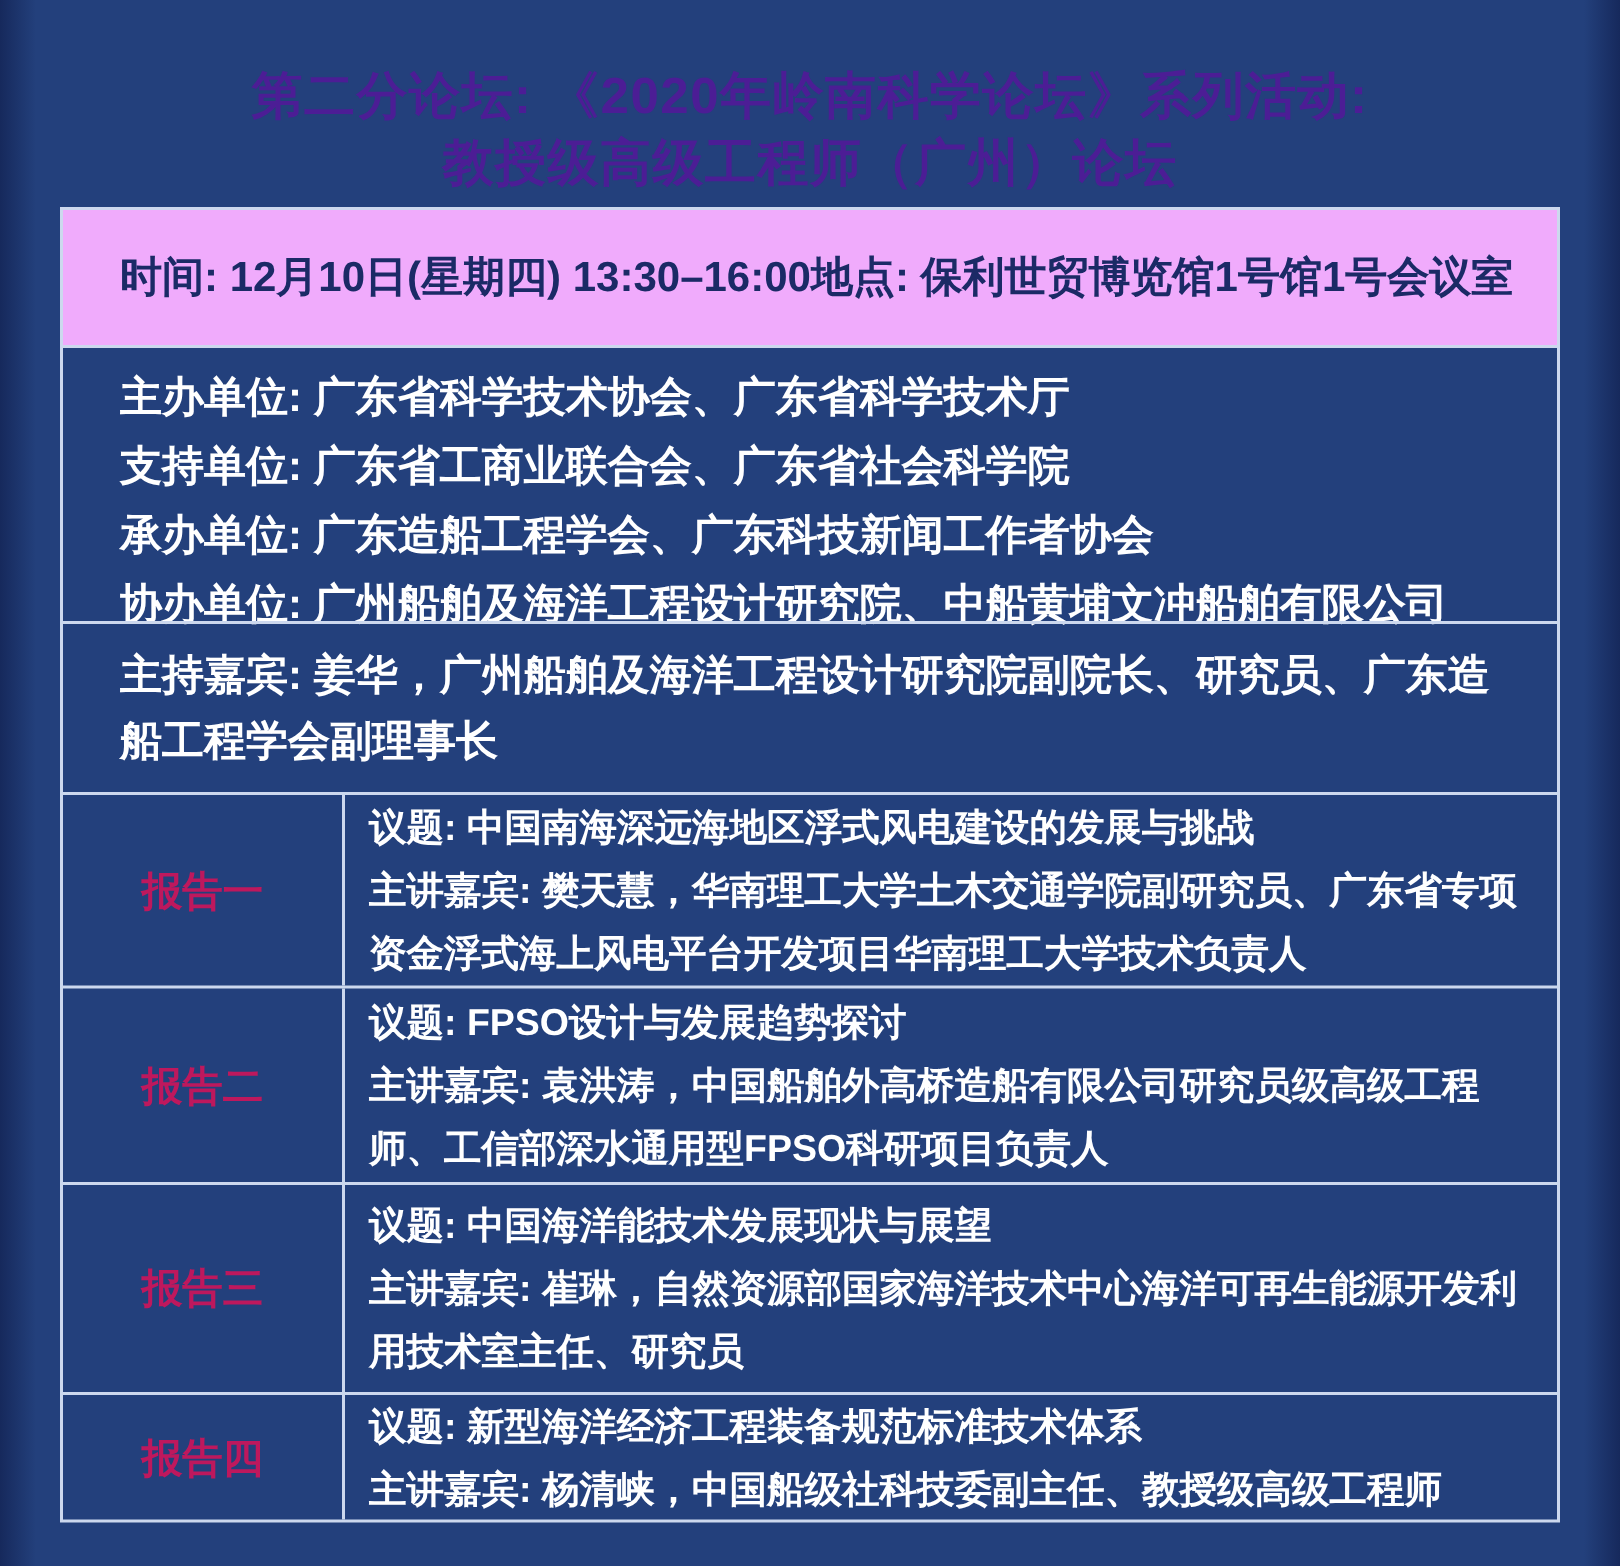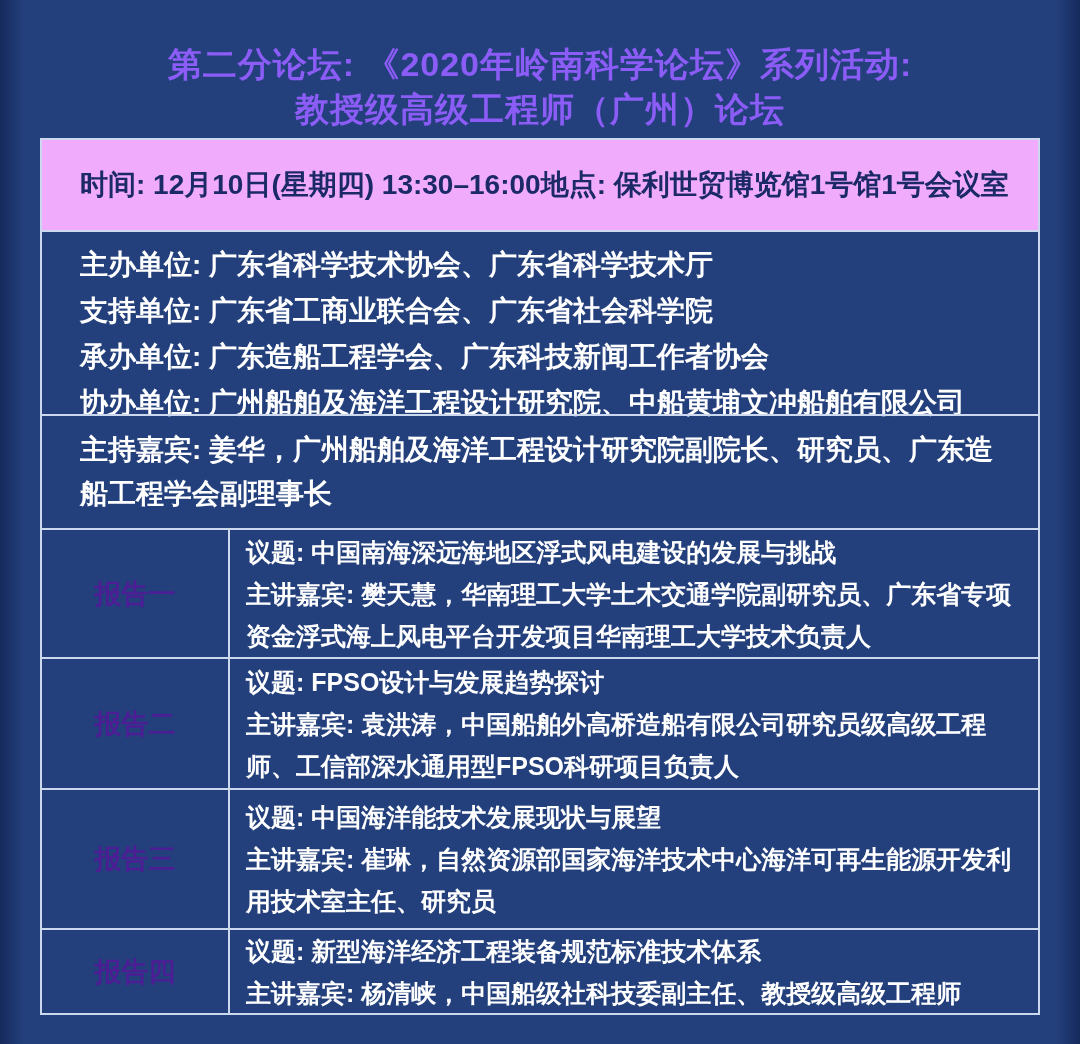--- a/index.html
+++ b/index.html
@@ -7,21 +7,21 @@
     width:1080px;height:1044px;
     background:linear-gradient(90deg,#16295c 0px,#23407c 24px,#23407c calc(100% - 24px),#16295c 100%);
     font-family:"Liberation Sans","DejaVu Sans",sans-serif;
     font-weight:bold;
     overflow:hidden;
     position:relative;
   }
   .title-block{
     padding-top:42px;
     text-align:center;
-    color:#8b5cf6;
+    color:#4c1d95;
     font-size:34px;
     line-height:45px;
     letter-spacing:1px;
   }
   .agenda-table{
     position:absolute;
     left:40px;top:138px;
     width:996px;
     border:2px solid #ccd8ee;
     display:flex;
@@ -60,21 +60,21 @@
     box-sizing:border-box;
   }
   .report-row{
     display:flex;
     align-items:stretch;
   }
   .report-label{
     width:186px;
     flex:0 0 186px;
     border-right:2px solid #ccd8ee;
-    color:#4c1d95;
+    color:#be185d;
     font-size:27px;
     display:flex;
     align-items:center;
     justify-content:center;
   }
   .report-content{
     flex:1;
     color:#ffffff;
     font-size:25px;
     line-height:42px;

